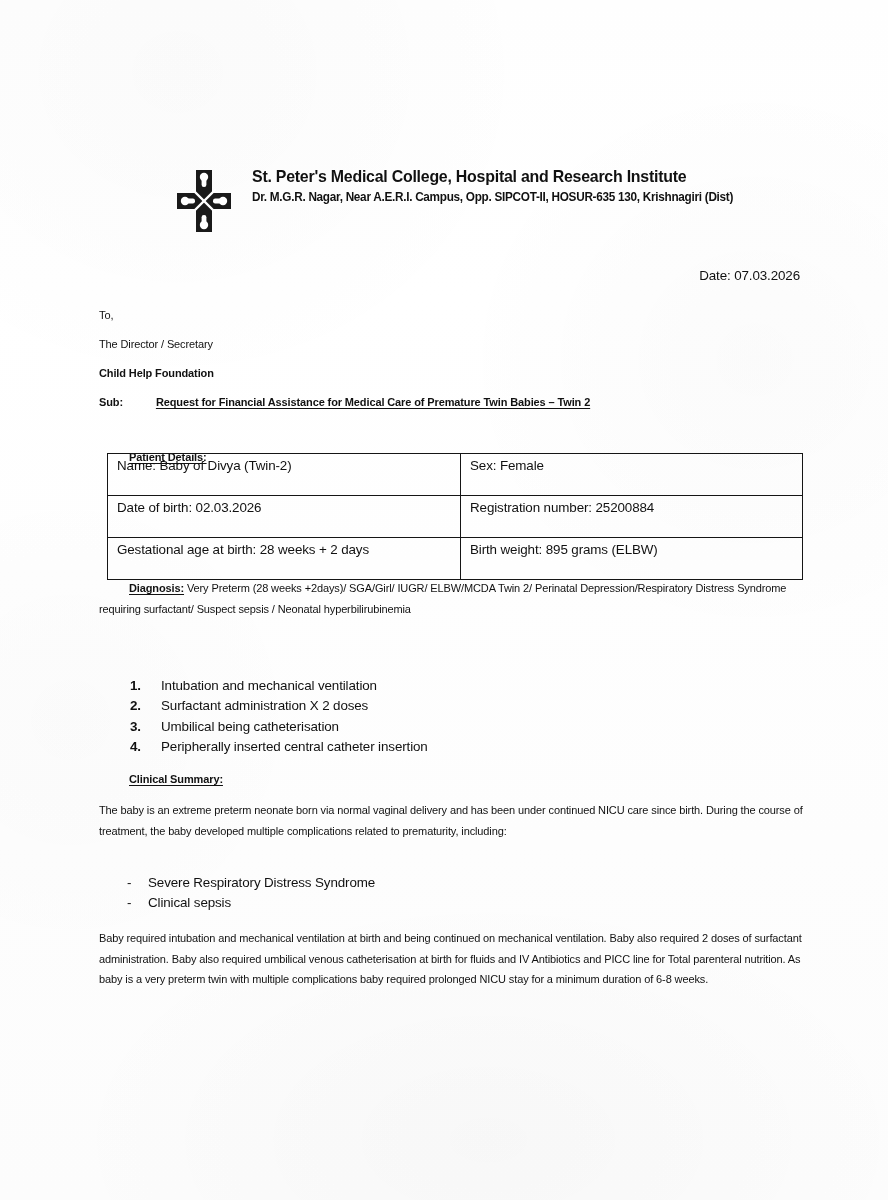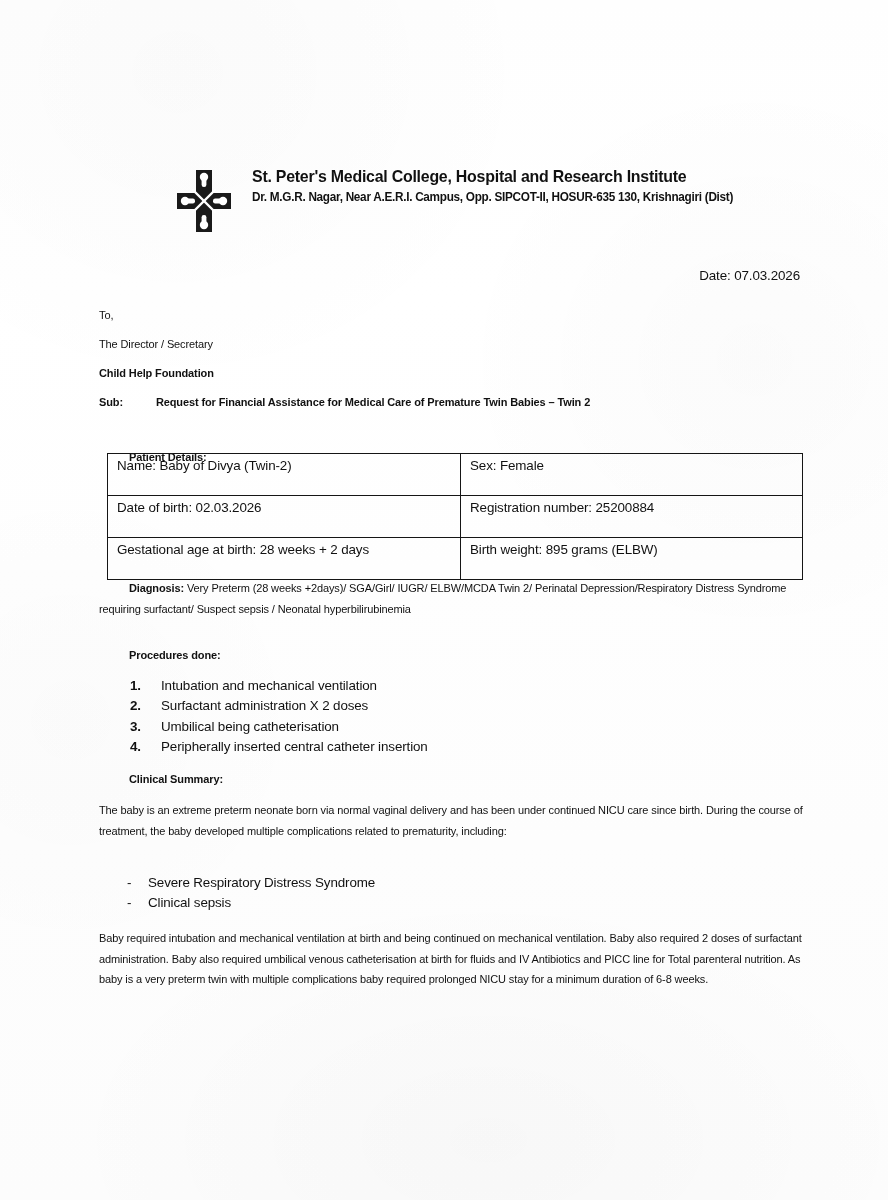--- a/index.html
+++ b/index.html
@@ -81,21 +81,21 @@
     letter-spacing: -0.12px;
   }
   .right-line {
     position: absolute;
     right: 88px;
     font-size: 13.4px;
     letter-spacing: -0.12px;
     white-space: nowrap;
   }
   .b { font-weight: bold; }
-  .u { text-underline-offset: 2px; padding-left: 30px; }
+  .u { text-decoration: underline; text-underline-offset: 2px; padding-left: 30px; }
 
   
   .ptable {
     position: absolute;
     left: 107px;
     top: 453px;
     width: 696px;
     border-collapse: collapse;
     table-layout: fixed;
   }
@@ -213,21 +213,20 @@
         <td class="c1">Gestational age at birth: 28 weeks + 2 days</td>
         <td>Birth weight: 895 grams (ELBW)</td>
       </tr>
     </tbody>
   </table>
 
   <div class="body-block" style="top:578px;">
     <span class="b u">Diagnosis:</span><span>&nbsp;</span><span>Very Preterm (28 weeks +2days)/ SGA/Girl/ IUGR/ ELBW/MCDA Twin 2/ Perinatal Depression/Respiratory Distress Syndrome requiring surfactant/ Suspect sepsis / Neonatal hyperbilirubinemia</span>
   </div>
 
-  <div class="body-block b u" style="top:645px;">Procedures done:</div>
 
   <div class="numlist" style="top:676px;">
     <div class="row">
       <span class="marker">1.</span>
       <span>Intubation and mechanical ventilation</span>
     </div>
     <div class="row">
       <span class="marker">2.</span>
       <span>Surfactant administration X 2 doses</span>
     </div>

